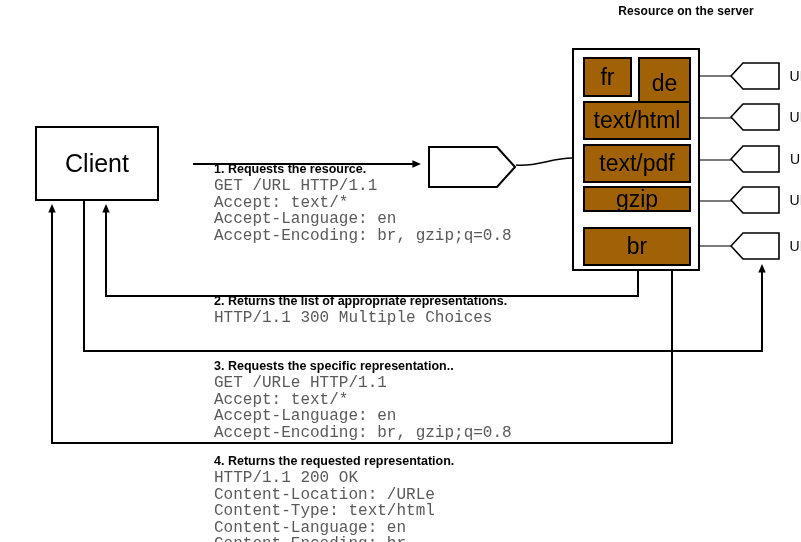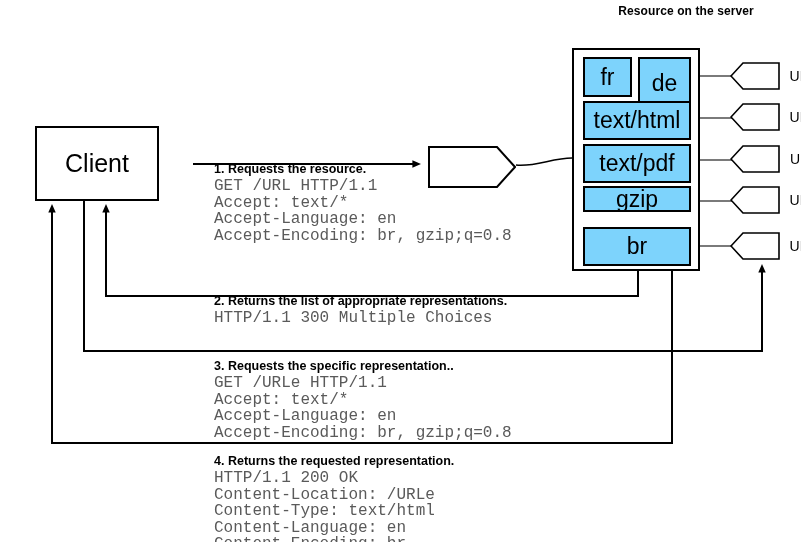--- a/index.html
+++ b/index.html
@@ -20,21 +20,21 @@
   #url-node .lbl{position:absolute;left:0;top:0;width:72px;height:42px;
         display:flex;align-items:center;justify-content:center;font-size:24px;}
 
   #server-title{position:absolute;left:571px;top:4px;width:230px;text-align:center;}
   #server-title .t1{font-size:12px;font-weight:700;letter-spacing:.1px;white-space:nowrap;}
   #server-title .t2{font-size:11px;font-style:italic;font-weight:700;margin-top:2px;white-space:nowrap;}
 
   #resource-container{position:absolute;left:572px;top:48px;width:128px;height:223px;
         border:2px solid #000;background:#fff;box-sizing:border-box;}
 
-  .rep{position:absolute;box-sizing:border-box;border:2px solid #000;background:#7dd3fc;
+  .rep{position:absolute;box-sizing:border-box;border:2px solid #000;background:#a16207;
        display:flex;align-items:center;justify-content:center;}
   .rep span{font-size:23px;line-height:1;}
   #rep-fr{left:583px;top:57px;width:49px;height:40px;}
   #rep-de{left:638px;top:57px;width:53px;height:53px;}
   #rep-html{left:583px;top:101px;width:108px;height:39px;}
   #rep-pdf{left:583px;top:144px;width:108px;height:39px;}
   #rep-gzip{left:583px;top:186px;width:108px;height:26px;}
   #rep-br{left:583px;top:227px;width:108px;height:39px;}
 
   .urltag{position:absolute;width:50px;height:28px;}

